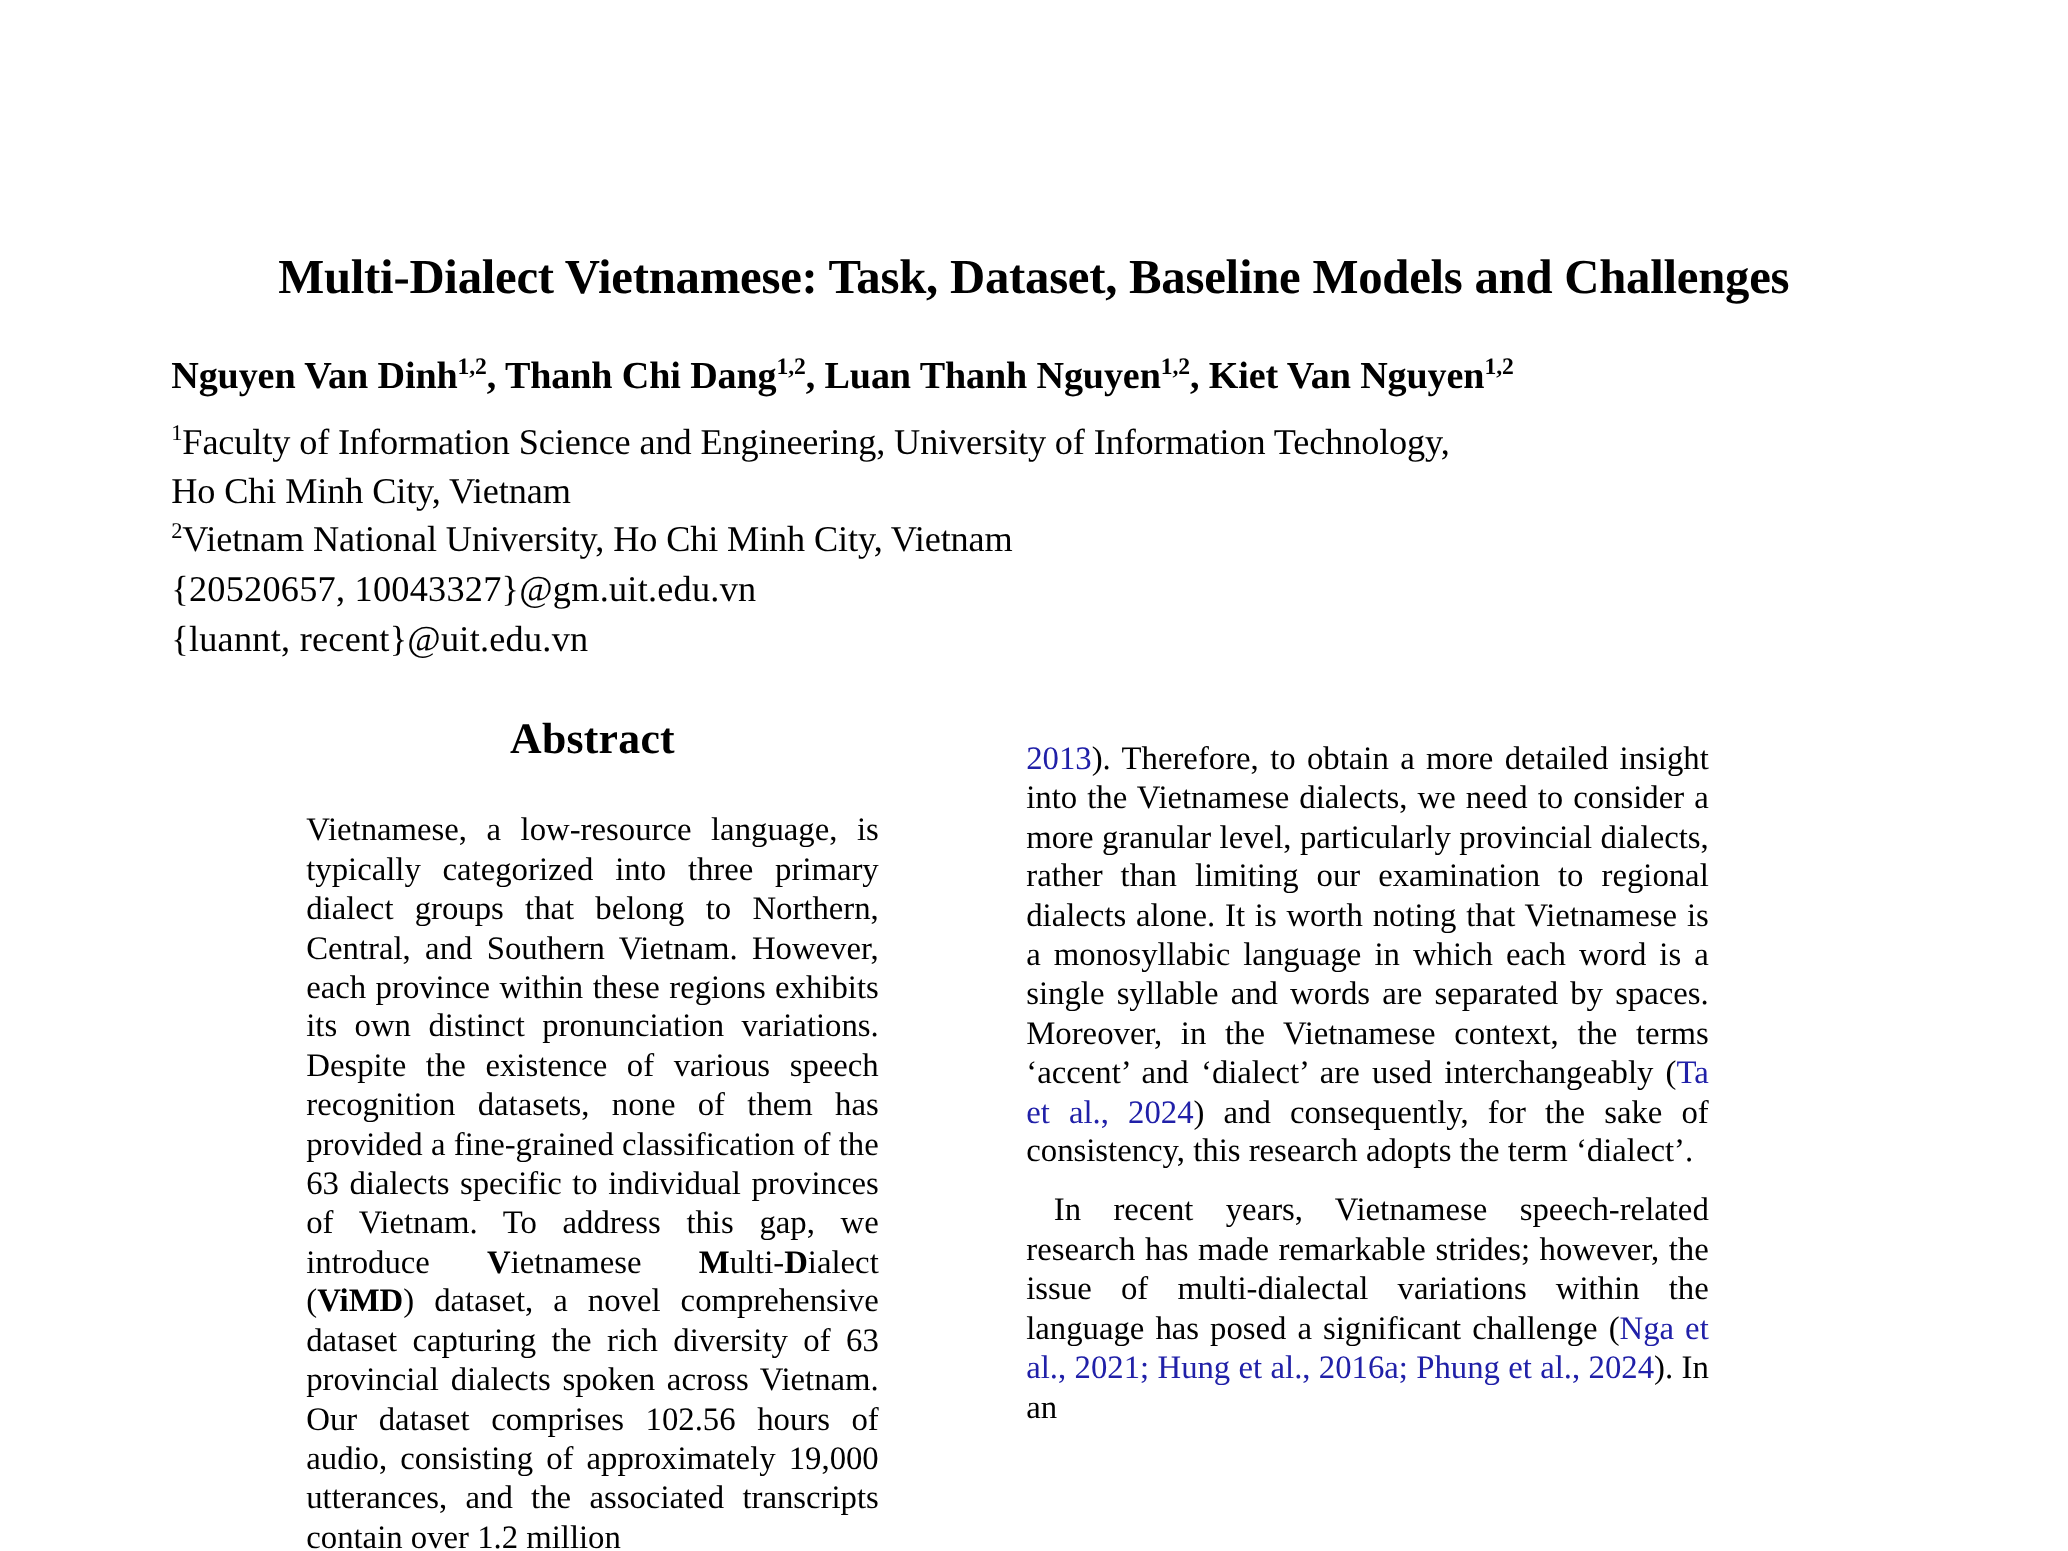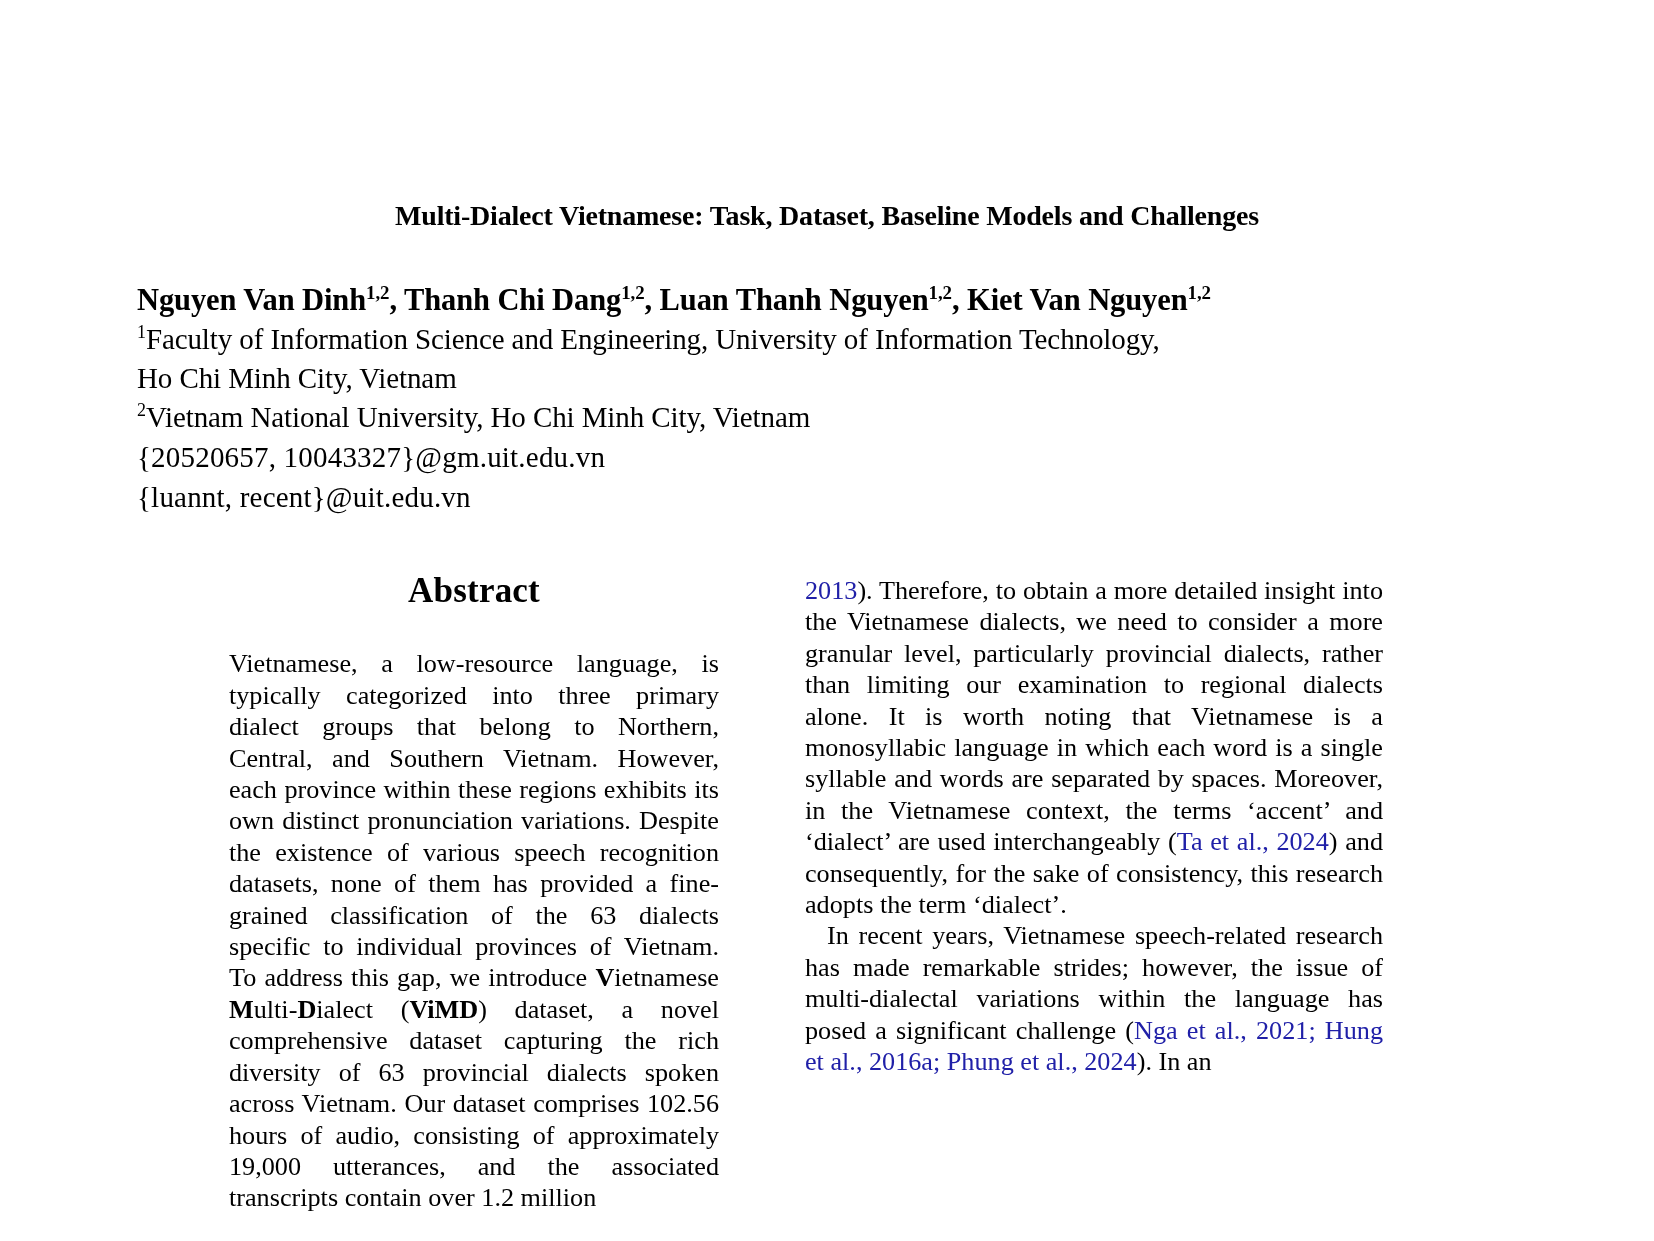--- a/index.html
+++ b/index.html
@@ -47,21 +47,21 @@
     width: 1654px;
     height: 1241px;
   }
 
   #title {
     position: absolute;
     left: 137px;
     top: 200px;
     width: 1380px;
     text-align: center;
-    font-size: 28px;
+    font-size: 39px;
     font-weight: bold;
     letter-spacing: -0.2px;
     line-height: 1.15;
   }
 
   #authorblock {
     position: absolute;
     left: 137px;
     top: 285px;
     width: 1380px;
@@ -69,21 +69,21 @@
     line-height: 1.0;
   }
   #authors {
     font-size: 30.5px;
     font-weight: bold;
     letter-spacing: -0.1px;
     white-space: nowrap;
   }
   .affil {
     font-size: 29px;
-    margin-top: 9px;
+    margin-top: 24px;
     letter-spacing: -0.1px;
   }
   .affil-2 {
     margin-top: 10px;
   }
   .email {
     font-size: 29px;
     margin-top: 11px;
     letter-spacing: 0.2px;
   }
@@ -111,21 +111,21 @@
   }
 
   #abstract-heading {
     text-align: center;
     font-size: 35px;
     font-weight: bold;
     margin: 0 0 42px 0;
     letter-spacing: 0.2px;
   }
   .para {
-    margin: 0;
+    margin: 16px;
     text-align: justify;
     text-justify: inter-word;
   }
   .para + .para {
     text-indent: 22px;
   }
   .cite {
     color: #2020a8;
   }
 </style>

